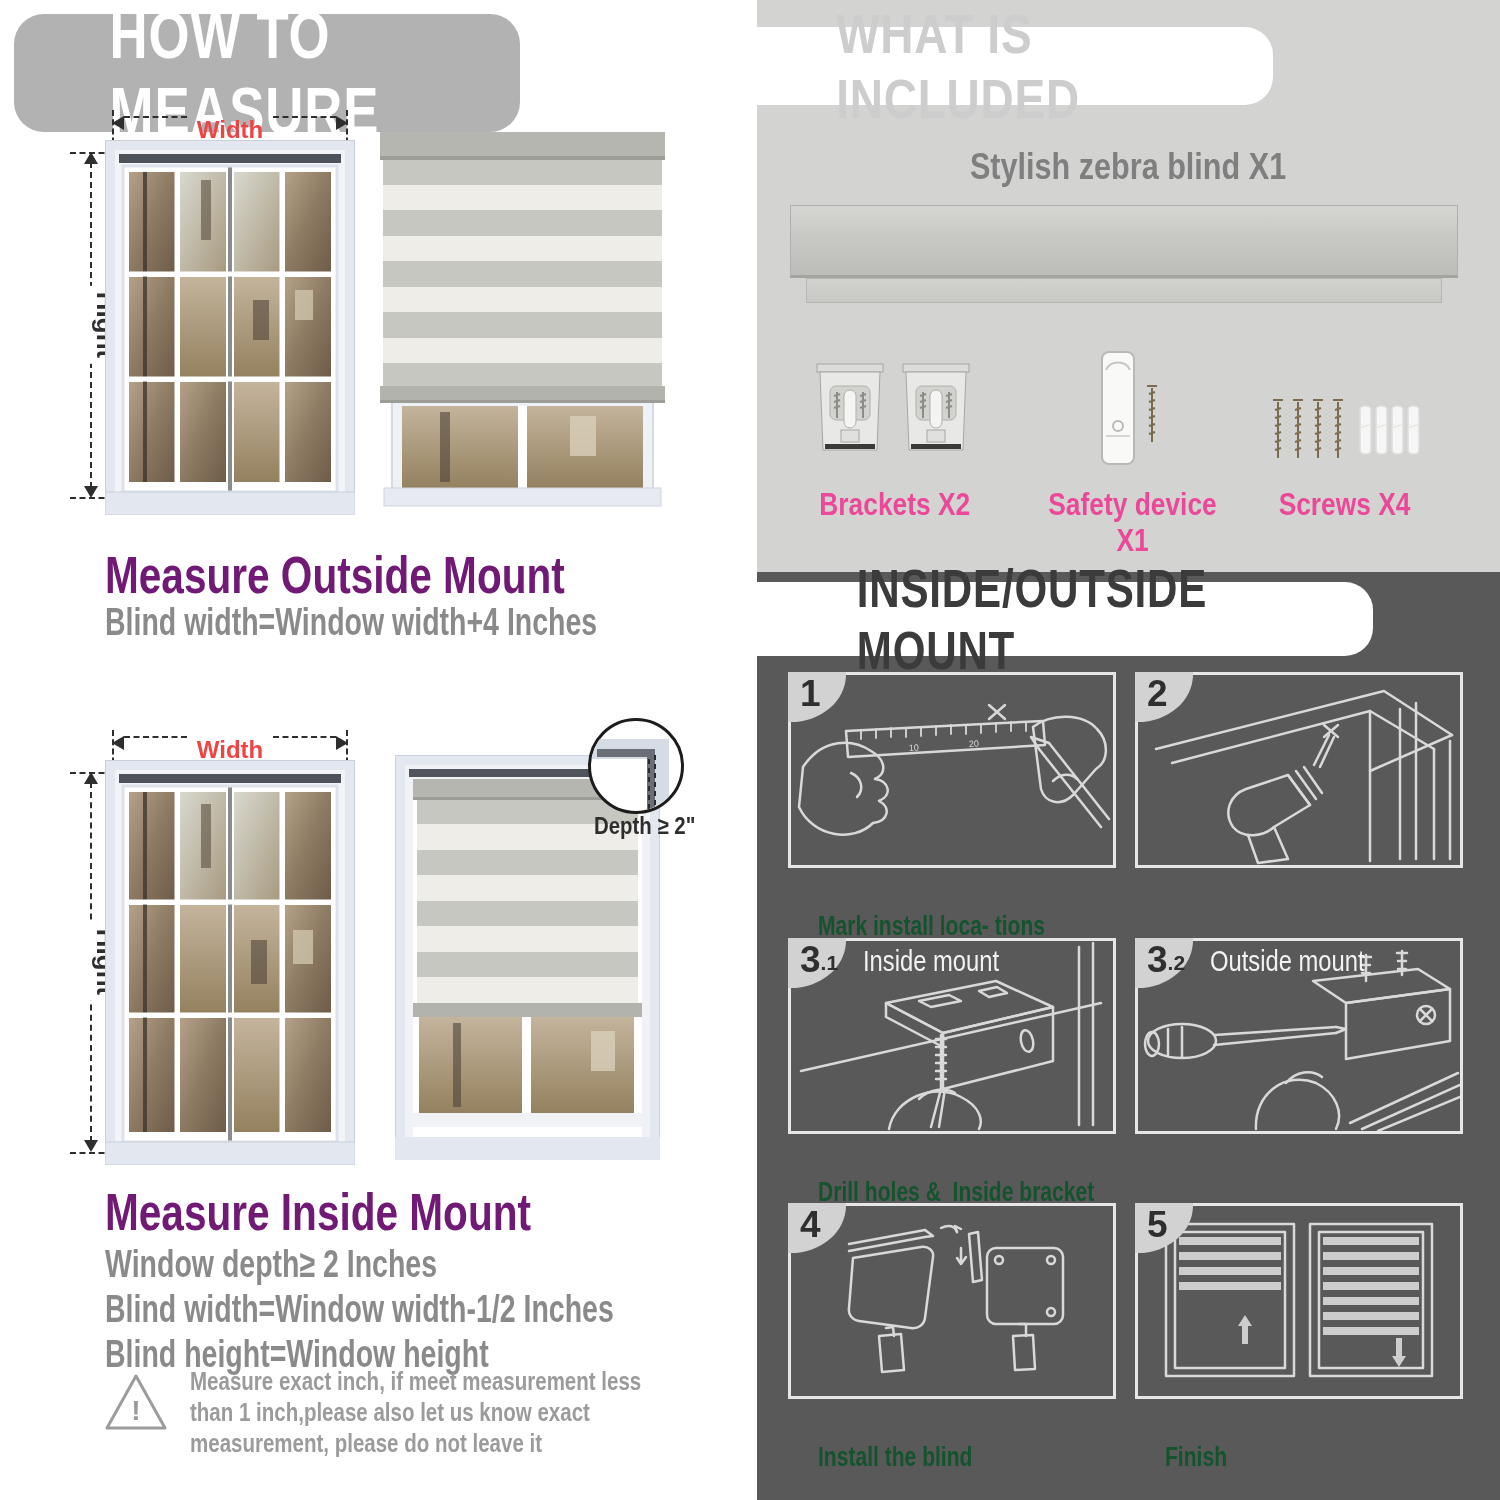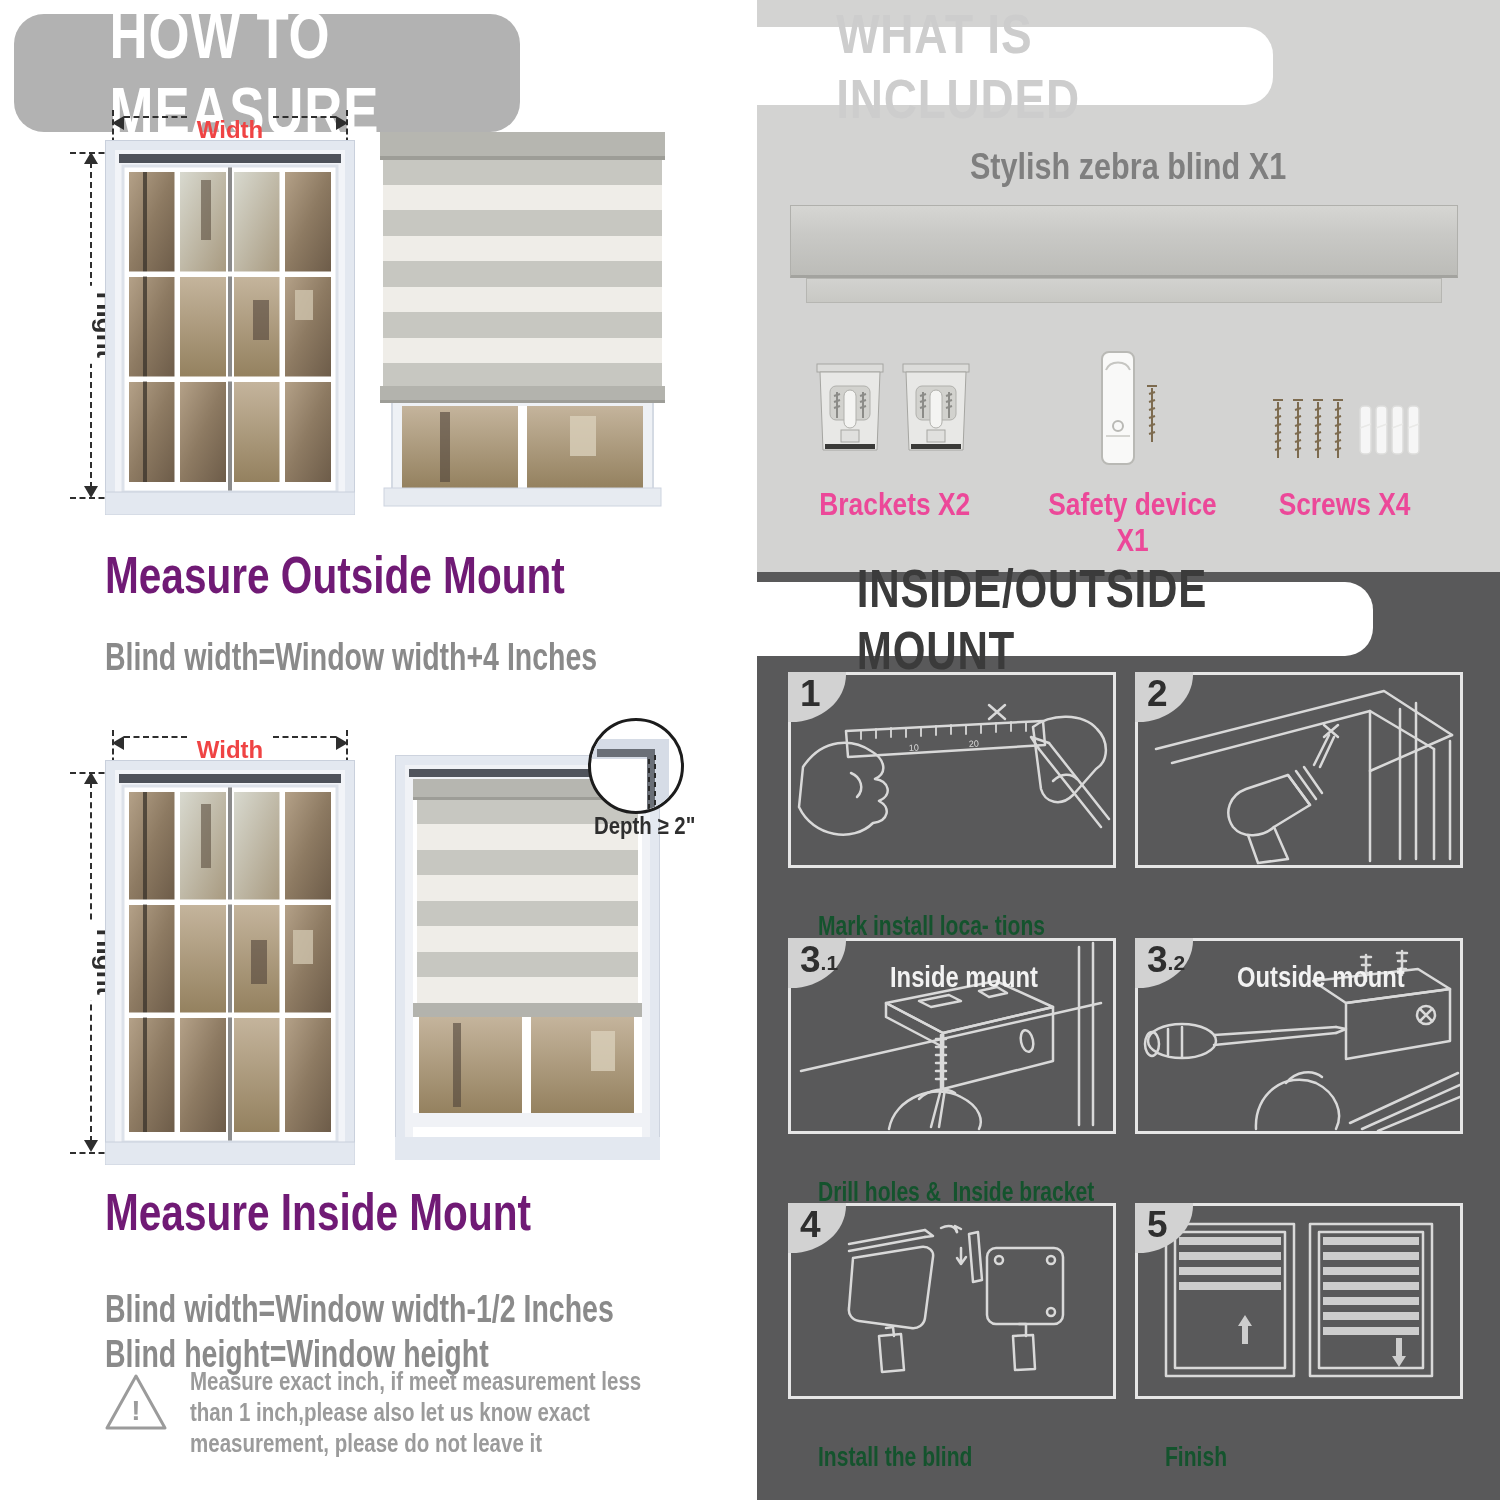--- a/index.html
+++ b/index.html
@@ -58,21 +58,21 @@
      background:linear-gradient(180deg,#d2d2cf 0%,#c8c8c4 100%);border:1px solid #b6b6b2;box-sizing:border-box;}
   .item-label{color:#ec4899;font-weight:bold;font-size:31px;text-align:center;}
   .item-label span{transform:scaleX(.85);transform-origin:center;}
 
   
   .stepbox{width:328px;height:196px;border:3px solid #e6e6e6;box-sizing:border-box;position:absolute;background:#59595a;}
   .badge{position:absolute;left:-3px;top:-3px;width:58px;height:50px;background:#d2d2d2;
          border-radius:0 0 95% 0;display:flex;align-items:flex-start;padding:2px 0 0 12px;box-sizing:border-box;}
   .badge .n{color:#2f2f2f;font-weight:bold;font-size:37px;line-height:40px;}
   .badge .s{color:#2f2f2f;font-weight:bold;font-size:21px;line-height:46px;}
-  .step-title{position:absolute;left:72px;top:20px;color:#f2f2f2;font-weight:bold;font-size:29px;white-space:nowrap;margin-left:27px;}
+  .step-title{position:absolute;left:72px;top:4px;color:#f2f2f2;font-weight:normal;font-size:29px;white-space:nowrap;}
   .step-title span{transform:scaleX(.82);}
   .caption{position:absolute;color:#14532d;font-weight:bold;font-size:27px;white-space:pre-wrap;}
   .caption span{transform:scaleX(.78);}
   .art{position:absolute;left:0;top:0;width:100%;height:100%;}
   .sk{stroke:#d9d9d9;stroke-width:2.5;fill:none;stroke-linecap:round;stroke-linejoin:round;}
 
   
   .callout{left:588px;top:718px;width:96px;height:96px;border:3px solid #1c1c1c;border-radius:50%;
            background:#ffffff;overflow:hidden;box-sizing:border-box;}
   .depth-label{left:594px;top:812px;width:160px;color:#2e2e2e;font-weight:bold;font-size:24px;white-space:nowrap;}
@@ -182,21 +182,21 @@
     </g>
     <rect x="0" y="0" width="285" height="26" fill="#b6b6b0"></rect>
     <rect x="0" y="24" width="285" height="4" fill="#9d9d97"></rect>
     <rect x="0" y="254" width="285" height="16" fill="#b3b3ad"></rect>
     <rect x="0" y="268" width="285" height="3" fill="#9d9d97"></rect>
   </svg>
 
   <div class="abs mtitle" style="left:105px;top:545px;">
     <span class="cond">Measure Outside Mount</span>
   </div>
-  <div class="abs mline" style="left:105px;top:636px;">
+  <div class="abs mline" style="left:105px;top:601px;">
     <span class="cond">Blind width=Window width+4 Inches</span>
   </div>
 
   <div class="abs vdash" style="left:112px;top:730px;height:52px;"></div>
   <div class="abs vdash" style="left:346px;top:730px;height:52px;"></div>
   <div class="abs warrow" style="left:112px;top:736px;width:236px;">
     <div class="tri left"></div>
     <div class="seg"></div>
     <div class="lab">Width</div>
     <div class="seg"></div>
@@ -280,20 +280,23 @@
       <path d="M58,38 V90" stroke="#2a2a2a" stroke-width="2" stroke-dasharray="5,4" fill="none"></path>
       <path d="M64,34 V90" stroke="#2a2a2a" stroke-width="2" stroke-dasharray="5,4" fill="none"></path>
     </svg>
   </div>
   <div class="abs depth-label">
     <span class="cond">Depth ≥ 2"</span>
   </div>
 
   <div class="abs mtitle" style="left:105px;top:1182px;">
     <span class="cond">Measure Inside Mount</span>
+  </div>
+  <div class="abs mline" style="left:105px;top:1243px;">
+    <span class="cond">Window depth≥ 2 Inches</span>
   </div>
   <div class="abs mline" style="left:105px;top:1288px;">
     <span class="cond">Blind width=Window width-1/2 Inches</span>
   </div>
   <div class="abs mline" style="left:105px;top:1333px;">
     <span class="cond">Blind height=Window height</span>
   </div>
 
   <svg class="abs warn-tri" style="left:104px;top:1372px;" viewBox="0 0 64 60">
     <path d="M32,4 L61,56 L3,56 Z" fill="none" stroke="#9b9b9b" stroke-width="3" stroke-linejoin="round"></path>

